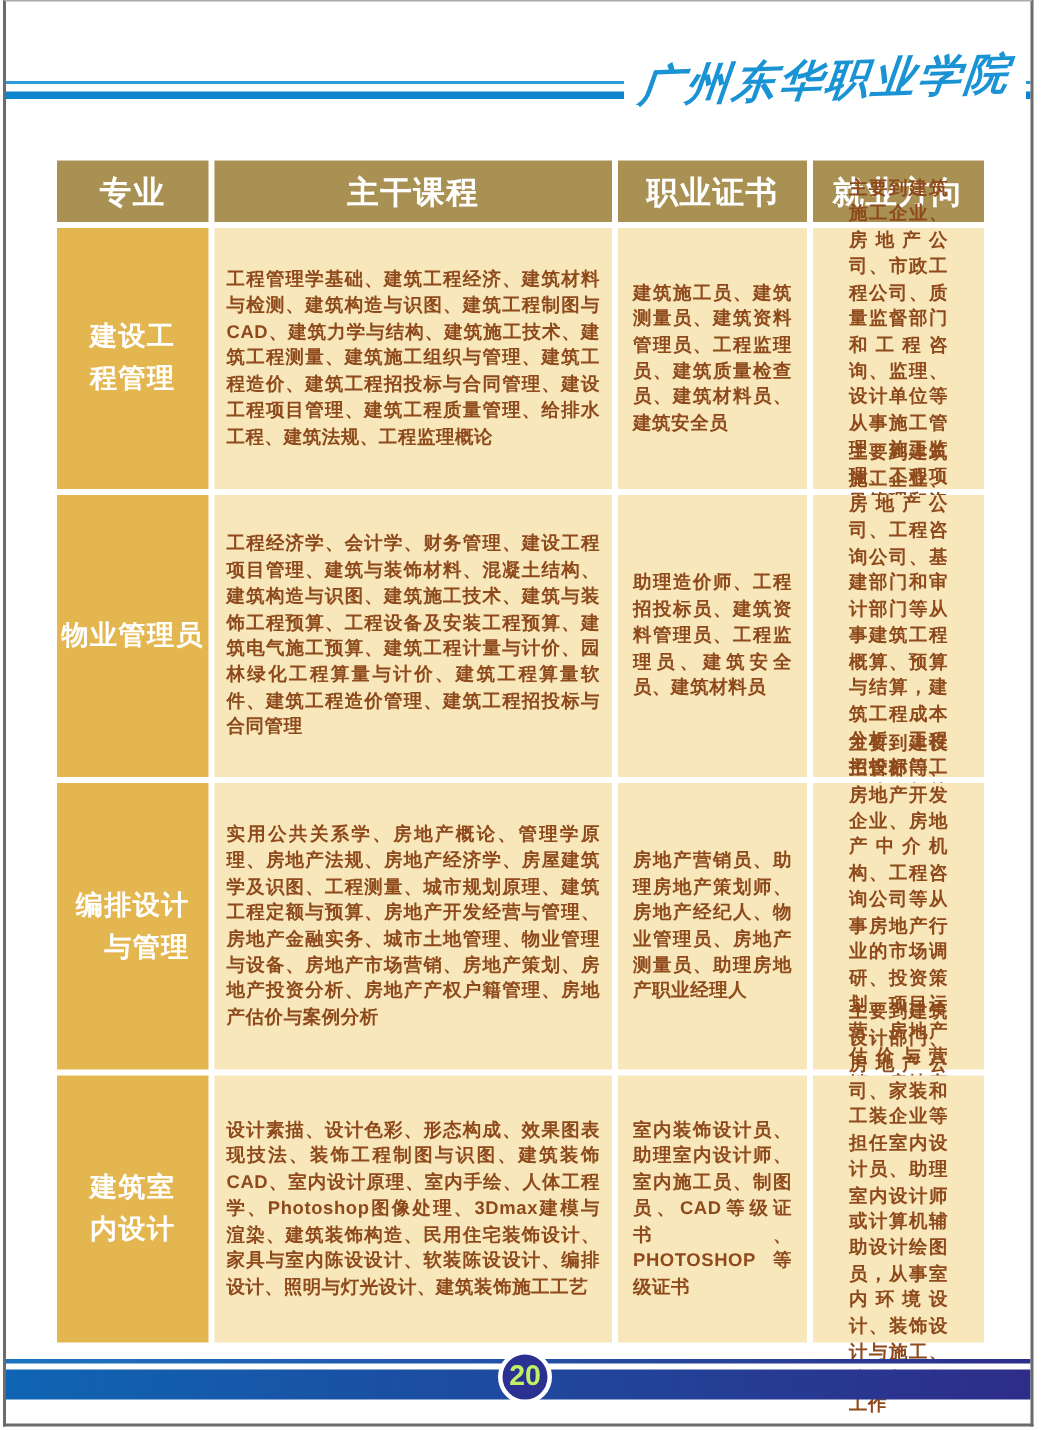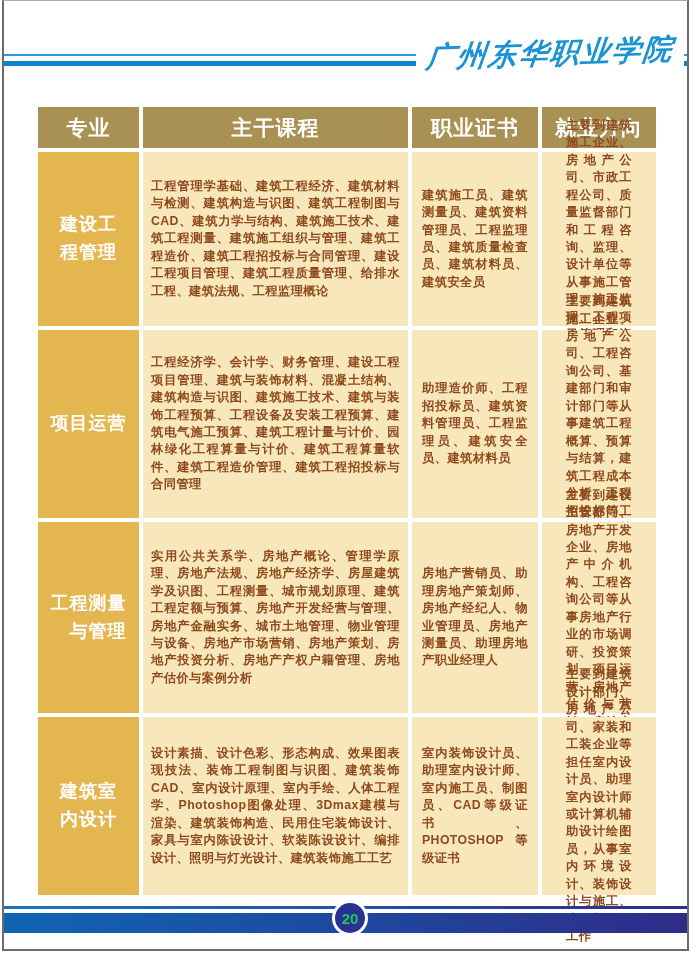--- a/index.html
+++ b/index.html
@@ -74,21 +74,21 @@
     background: linear-gradient(to right, #0f65b3, #2e2d89);
   }
   .page-badge {
     position: absolute; left: 50%; top: 900px; transform: translateX(-50%);
     width: 36px; height: 36px; border-radius: 50%;
     background: #2b3191; border: 3px solid #ffffff;
     display: flex; align-items: center; justify-content: center;
     z-index: 3;
   }
   .page-badge span {
-    color: #22c55e; font-weight: bold; font-size: 15px;
+    color: #bef264; font-weight: bold; font-size: 19px;
   }
 </style>
 </head>
 <body>
 
 <div class="frame"></div>
 
 <div class="rule-thin"></div>
 <div class="rule-thick"></div>
 <div class="logo">
@@ -107,32 +107,32 @@
   <div class="cell courses">
     <p>工程管理学基础、建筑工程经济、建筑材料与检测、建筑构造与识图、建筑工程制图与CAD、建筑力学与结构、建筑施工技术、建筑工程测量、建筑施工组织与管理、建筑工程造价、建筑工程招投标与合同管理、建设工程项目管理、建筑工程质量管理、给排水工程、建筑法规、工程监理概论</p>
   </div>
   <div class="cell certs">
     <p>建筑施工员、建筑测量员、建筑资料管理员、工程监理员、建筑质量检查员、建筑材料员、建筑安全员</p>
   </div>
   <div class="cell careers">
     <p>主要到建筑施工企业、房地产公司、市政工程公司、质量监督部门和工程咨询、监理、设计单位等从事施工管理、施工监理、工程项目管理和咨询等工作</p>
   </div>
 
-  <div class="major">项目运营</div>
+  <div class="major">物业管理员</div>
   <div class="cell courses">
     <p>工程经济学、会计学、财务管理、建设工程项目管理、建筑与装饰材料、混凝土结构、建筑构造与识图、建筑施工技术、建筑与装饰工程预算、工程设备及安装工程预算、建筑电气施工预算、建筑工程计量与计价、园林绿化工程算量与计价、建筑工程算量软件、建筑工程造价管理、建筑工程招投标与合同管理</p>
   </div>
   <div class="cell certs">
     <p>助理造价师、工程招投标员、建筑资料管理员、工程监理员、建筑安全员、建筑材料员</p>
   </div>
   <div class="cell careers">
     <p>主要到建筑施工企业、房地产公司、工程咨询公司、基建部门和审计部门等从事建筑工程概算、预算与结算，建筑工程成本分析、工程招投标等工程造价相关工作</p>
   </div>
 
-  <div class="major">工程测量
+  <div class="major">编排设计
 与管理</div>
   <div class="cell courses">
     <p>实用公共关系学、房地产概论、管理学原理、房地产法规、房地产经济学、房屋建筑学及识图、工程测量、城市规划原理、建筑工程定额与预算、房地产开发经营与管理、房地产金融实务、城市土地管理、物业管理与设备、房地产市场营销、房地产策划、房地产投资分析、房地产产权户籍管理、房地产估价与案例分析</p>
   </div>
   <div class="cell certs">
     <p>房地产营销员、助理房地产策划师、房地产经纪人、物业管理员、房地产测量员、助理房地产职业经理人</p>
   </div>
   <div class="cell careers">
     <p>主要到建设主管部门、房地产开发企业、房地产中介机构、工程咨询公司等从事房地产行业的市场调研、投资策划、项目运营、房地产估价与营销、房地产经纪等工作</p>
   </div>

